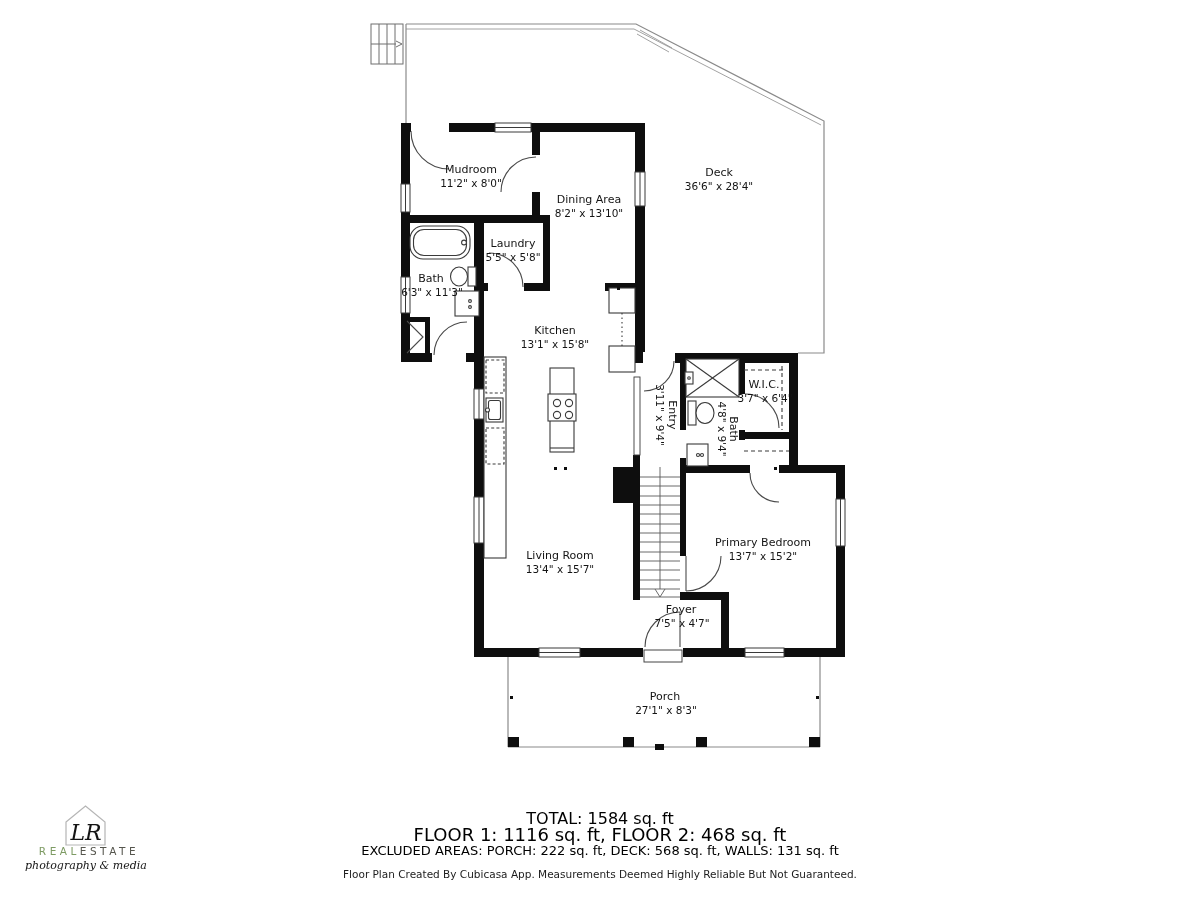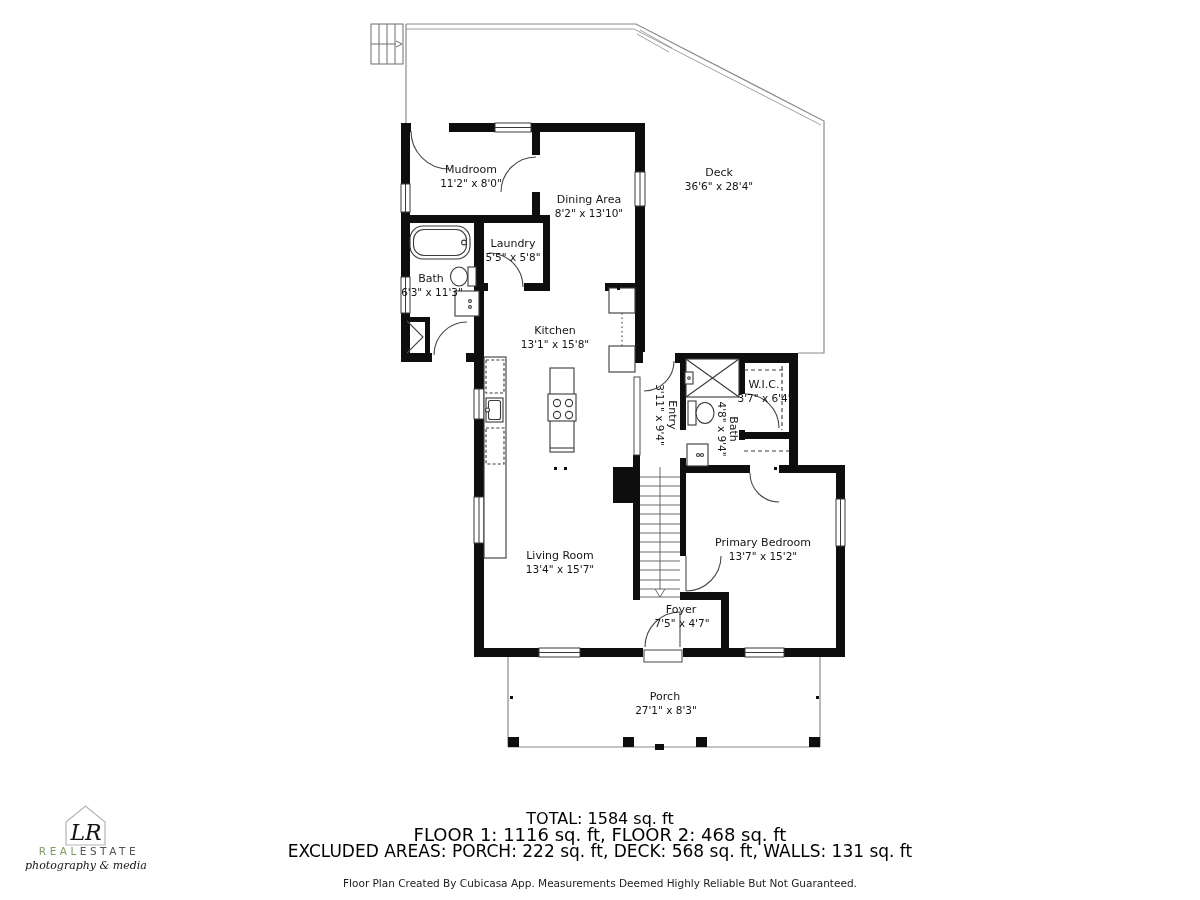--- a/index.html
+++ b/index.html
@@ -5,22 +5,22 @@
   html,body{margin:0;padding:0;background:#fff;}
   body{width:1200px;height:900px;overflow:hidden;position:relative;
        font-family:"DejaVu Sans","Liberation Sans",sans-serif;}
   .stage{position:absolute;inset:0;padding-left:8px;}
   svg text{fill:#141414;}
   .room-name{font-size:11px;}
   .room-dims{font-size:10.5px;}
   .summary{position:absolute;left:0;top:811px;width:1200px;text-align:center;color:#000;}
   .summary .total{font-size:16px;font-weight:normal;line-height:16px;}
   .summary .floors{font-size:18px;line-height:16px;text-align:center;}
-  .summary .excluded{font-size:17px;line-height:16px;}
-  .summary .disclaimer{font-size:10.5px;margin-top:18px;color:#1c1c1c;}
+  .summary .excluded{font-size:13px;line-height:16px;}
+  .summary .disclaimer{font-size:10.5px;margin-top:9px;color:#1c1c1c;}
 </style>
 </head>
 <body>
 
 <div class="stage">
 <svg width="1200" height="900" viewBox="0 0 1200 900">
 
   <g stroke="#8a8a8a" stroke-width="1.2" fill="none">
     <path d="M398,24 L628,24 L816,121 L816,353 L790,353"></path>
     <path d="M398,24 L398,123"></path>

